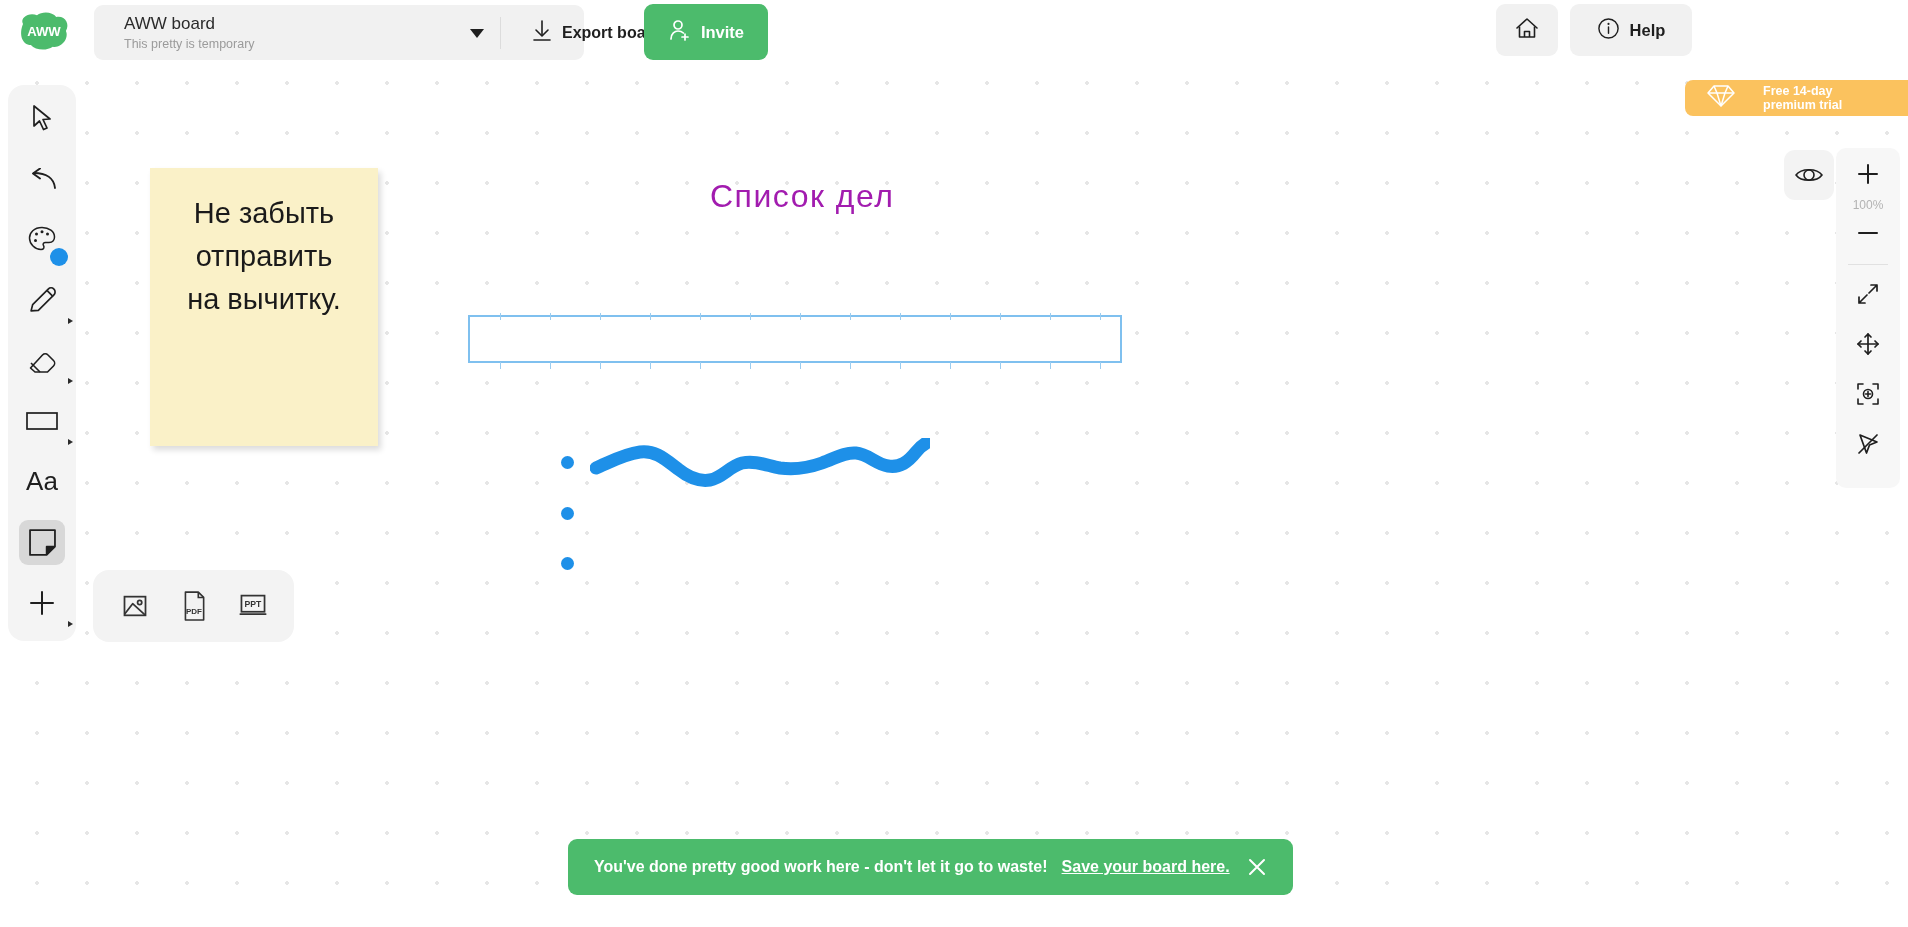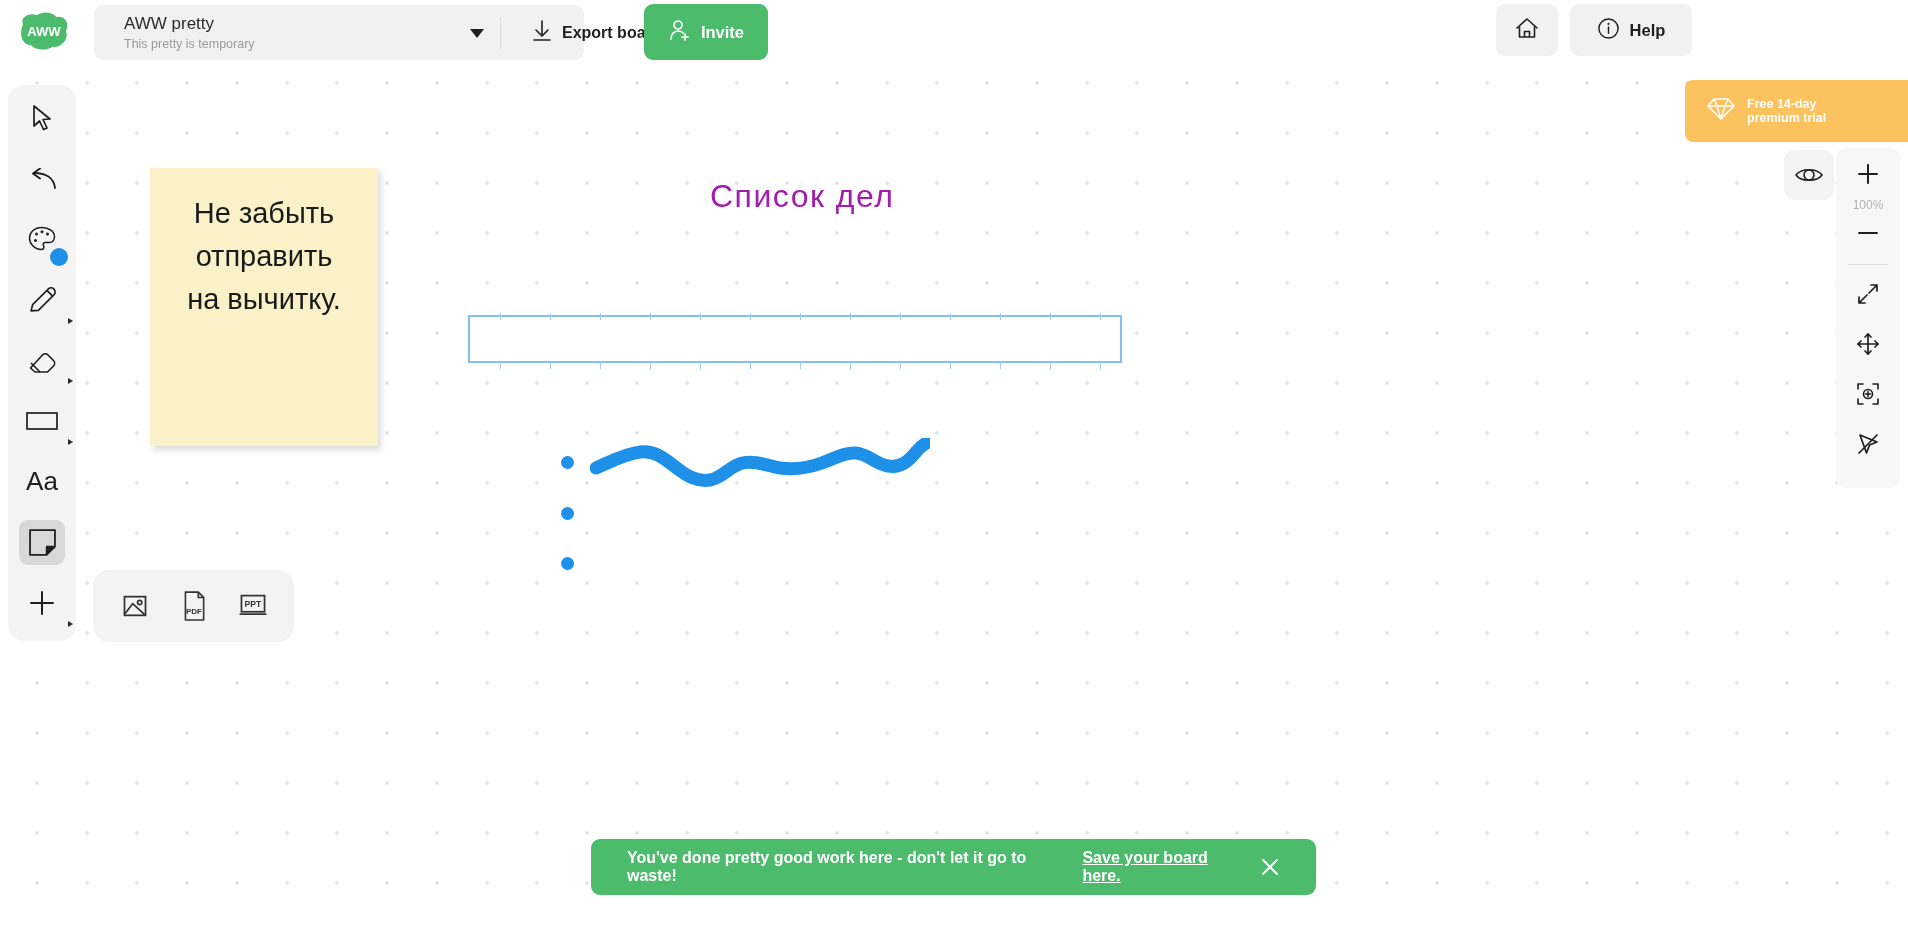--- a/index.html
+++ b/index.html
@@ -61,23 +61,23 @@
     border-radius: 9px; display: flex; align-items: center; justify-content: center;
     gap: 10px; cursor: pointer;
   }
   #home-btn  { left: 1496px; width: 62px; }
   #help-btn  { left: 1570px; width: 122px; }
   #signin-btn{ left: 1704px; width: 186px; }
   .hdr-label { font-size: 16.5px; font-weight: bold; color: #1f1f1f; white-space: nowrap; }
 
   
   #premium {
-    position: absolute; left: 1685px; top: 80px; width: 223px; height: 62px;
+    position: absolute; left: 1685px; top: 80px; width: 223px; height: 36px;
     background: #fbc martial; background: #fbc25e; border-radius: 8px 0 0 8px;
-    display: flex; align-items: center; gap: 12px; padding-left: 22px; z-index: 35; cursor: pointer;
+    display: flex; align-items: center; gap: 28px; padding-left: 22px; z-index: 35; cursor: pointer;
   }
   #premium-text { font-size: 12.5px; font-weight: bold; color: #ffffff; line-height: 14.5px; }
 
   
   #left-tools {
     position: absolute; left: 8px; top: 85px; width: 68px; height: 556px;
     background: #f4f4f4; border-radius: 16px; z-index: 30;
     display: flex; flex-direction: column; align-items: center; padding-top: 10px;
   }
   .tool {
@@ -151,23 +151,23 @@
   #upload-panel {
     position: absolute; left: 93px; top: 570px; width: 201px; height: 72px;
     background: #f3f3f3; border-radius: 16px; z-index: 20;
     display: flex; align-items: center; justify-content: space-around; padding: 0 12px;
   }
   .upload-icon { width: 46px; height: 46px; display: flex; align-items: center;
                  justify-content: center; cursor: pointer; }
 
   
   #toast {
-    position: absolute; left: 591px; top: 839px; width: 725px; height: 56px;
+    position: absolute; left: 568px; top: 839px; width: 725px; height: 56px;
     background: #4cbb6c; border-radius: 9px; z-index: 45;
-    display: flex; align-items: center; padding: 0 36px; gap: 14px;
+    display: flex; align-items: center; padding: 0 26px; gap: 14px;
   }
   #toast-msg { font-size: 16px; color: #ffffff; font-weight: bold; }
   #toast-link { font-size: 16px; color: #ffffff; font-weight: bold;
                 text-decoration: underline; cursor: pointer; }
   #toast-close { margin-left: auto; cursor: pointer; display: flex;
                  align-items: center; justify-content: center; }
 </style>
 </head>
 <body>
 
@@ -256,21 +256,21 @@
     <div id="logo">
       <svg class="logo-blob" viewBox="0 0 60 48">
         <path d="M6 16 C 2 8, 14 2, 22 6 C 28 1, 40 2, 44 8 C 54 6, 60 16, 55 24
                  C 59 32, 50 44, 40 42 C 33 47, 20 46, 15 40 C 5 40, 1 28, 6 16 Z" fill="#4cbb6c"></path>
         <text x="30" y="30" font-size="15" font-family="Liberation Sans, sans-serif" font-weight="bold" fill="#ffffff" text-anchor="middle">AWW</text>
       </svg>
     </div>
 
     <div id="board-pill">
       <div id="board-meta">
-        <div id="board-title">AWW pretty</div>
+        <div id="board-title">AWW board</div>
         <div id="board-sub">This pretty is temporary</div>
       </div>
       <div id="board-caret">
         <svg width="14" height="9" viewBox="0 0 14 9">
             <path d="M0 0 H14 L7 9 Z" fill="#1f1f1f"></path>
           </svg>
       </div>
       <div id="pill-divider"></div>
       <div id="export-btn">
         <span>

